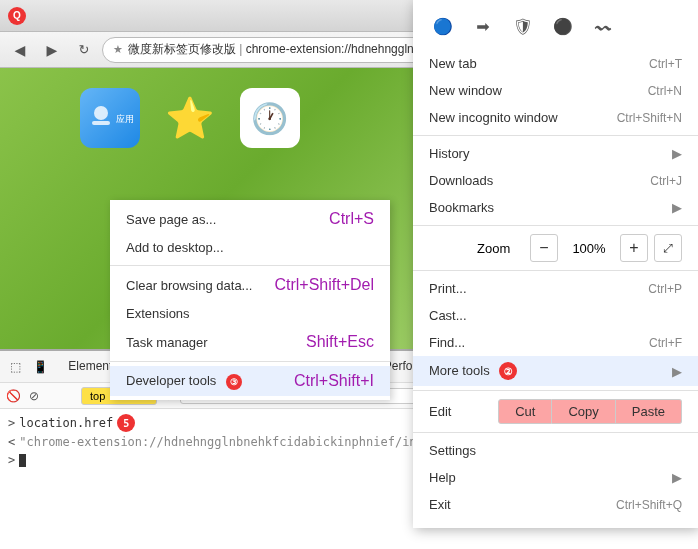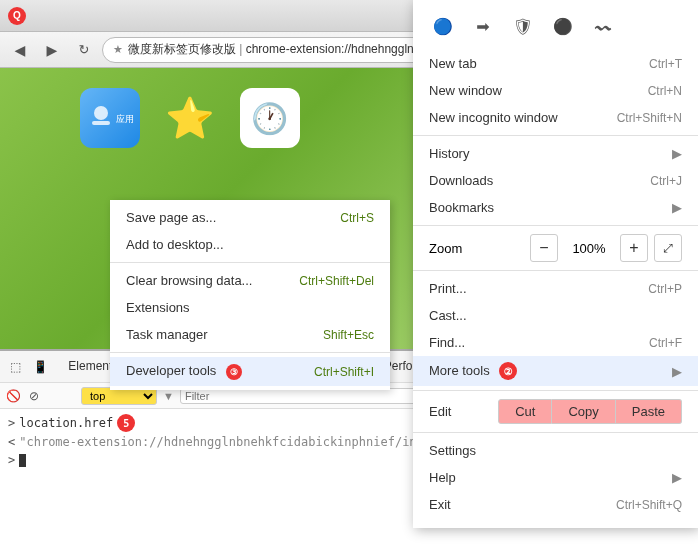--- a/index.html
+++ b/index.html
@@ -240,21 +240,21 @@
       padding: 6px 16px; gap: 12px;
     }
     .menu-icon-btn {
       width: 28px; height: 28px;
       display: flex; align-items: center; justify-content: center;
       border-radius: 50%; cursor: pointer;
       font-size: 16px; color: #555;
     }
     .zoom-row {
       display: flex; align-items: center;
-      padding: 4px 16px; gap: 6px;
+      padding: 4px 16px; gap: 6px; margin-left: 48px;
     }
     .zoom-label { flex: 1; }
     .zoom-minus, .zoom-plus {
       width: 28px; height: 28px;
       border: 1px solid #ccc; border-radius: 3px;
       display: flex; align-items: center; justify-content: center;
       cursor: pointer; font-size: 16px; color: #333;
       background: white;
     }
     .zoom-value { min-width: 50px; text-align: center; }
@@ -299,21 +299,21 @@
       z-index: 99;
       padding: 4px 0;
       font-size: 13px;
     }
     .ctx-item {
       display: flex; align-items: center;
       padding: 6px 16px;
       cursor: pointer; color: #333;
     }
     .ctx-item-label { flex: 1; }
-    .ctx-item-shortcut { color: #4d7c0f; font-size: 12px; }
+    .ctx-item-shortcut { color: #a21caf; font-size: 16px; }
     .ctx-separator { height: 1px; background: #e0e0e0; margin: 4px 0; }
     .ctx-item.highlighted { background: #e8f0fe; }
   </style>
 </head>
 <body>
 
 <div class="browser-window">
 
   <div class="title-bar">
     <div class="title-bar-logo">

